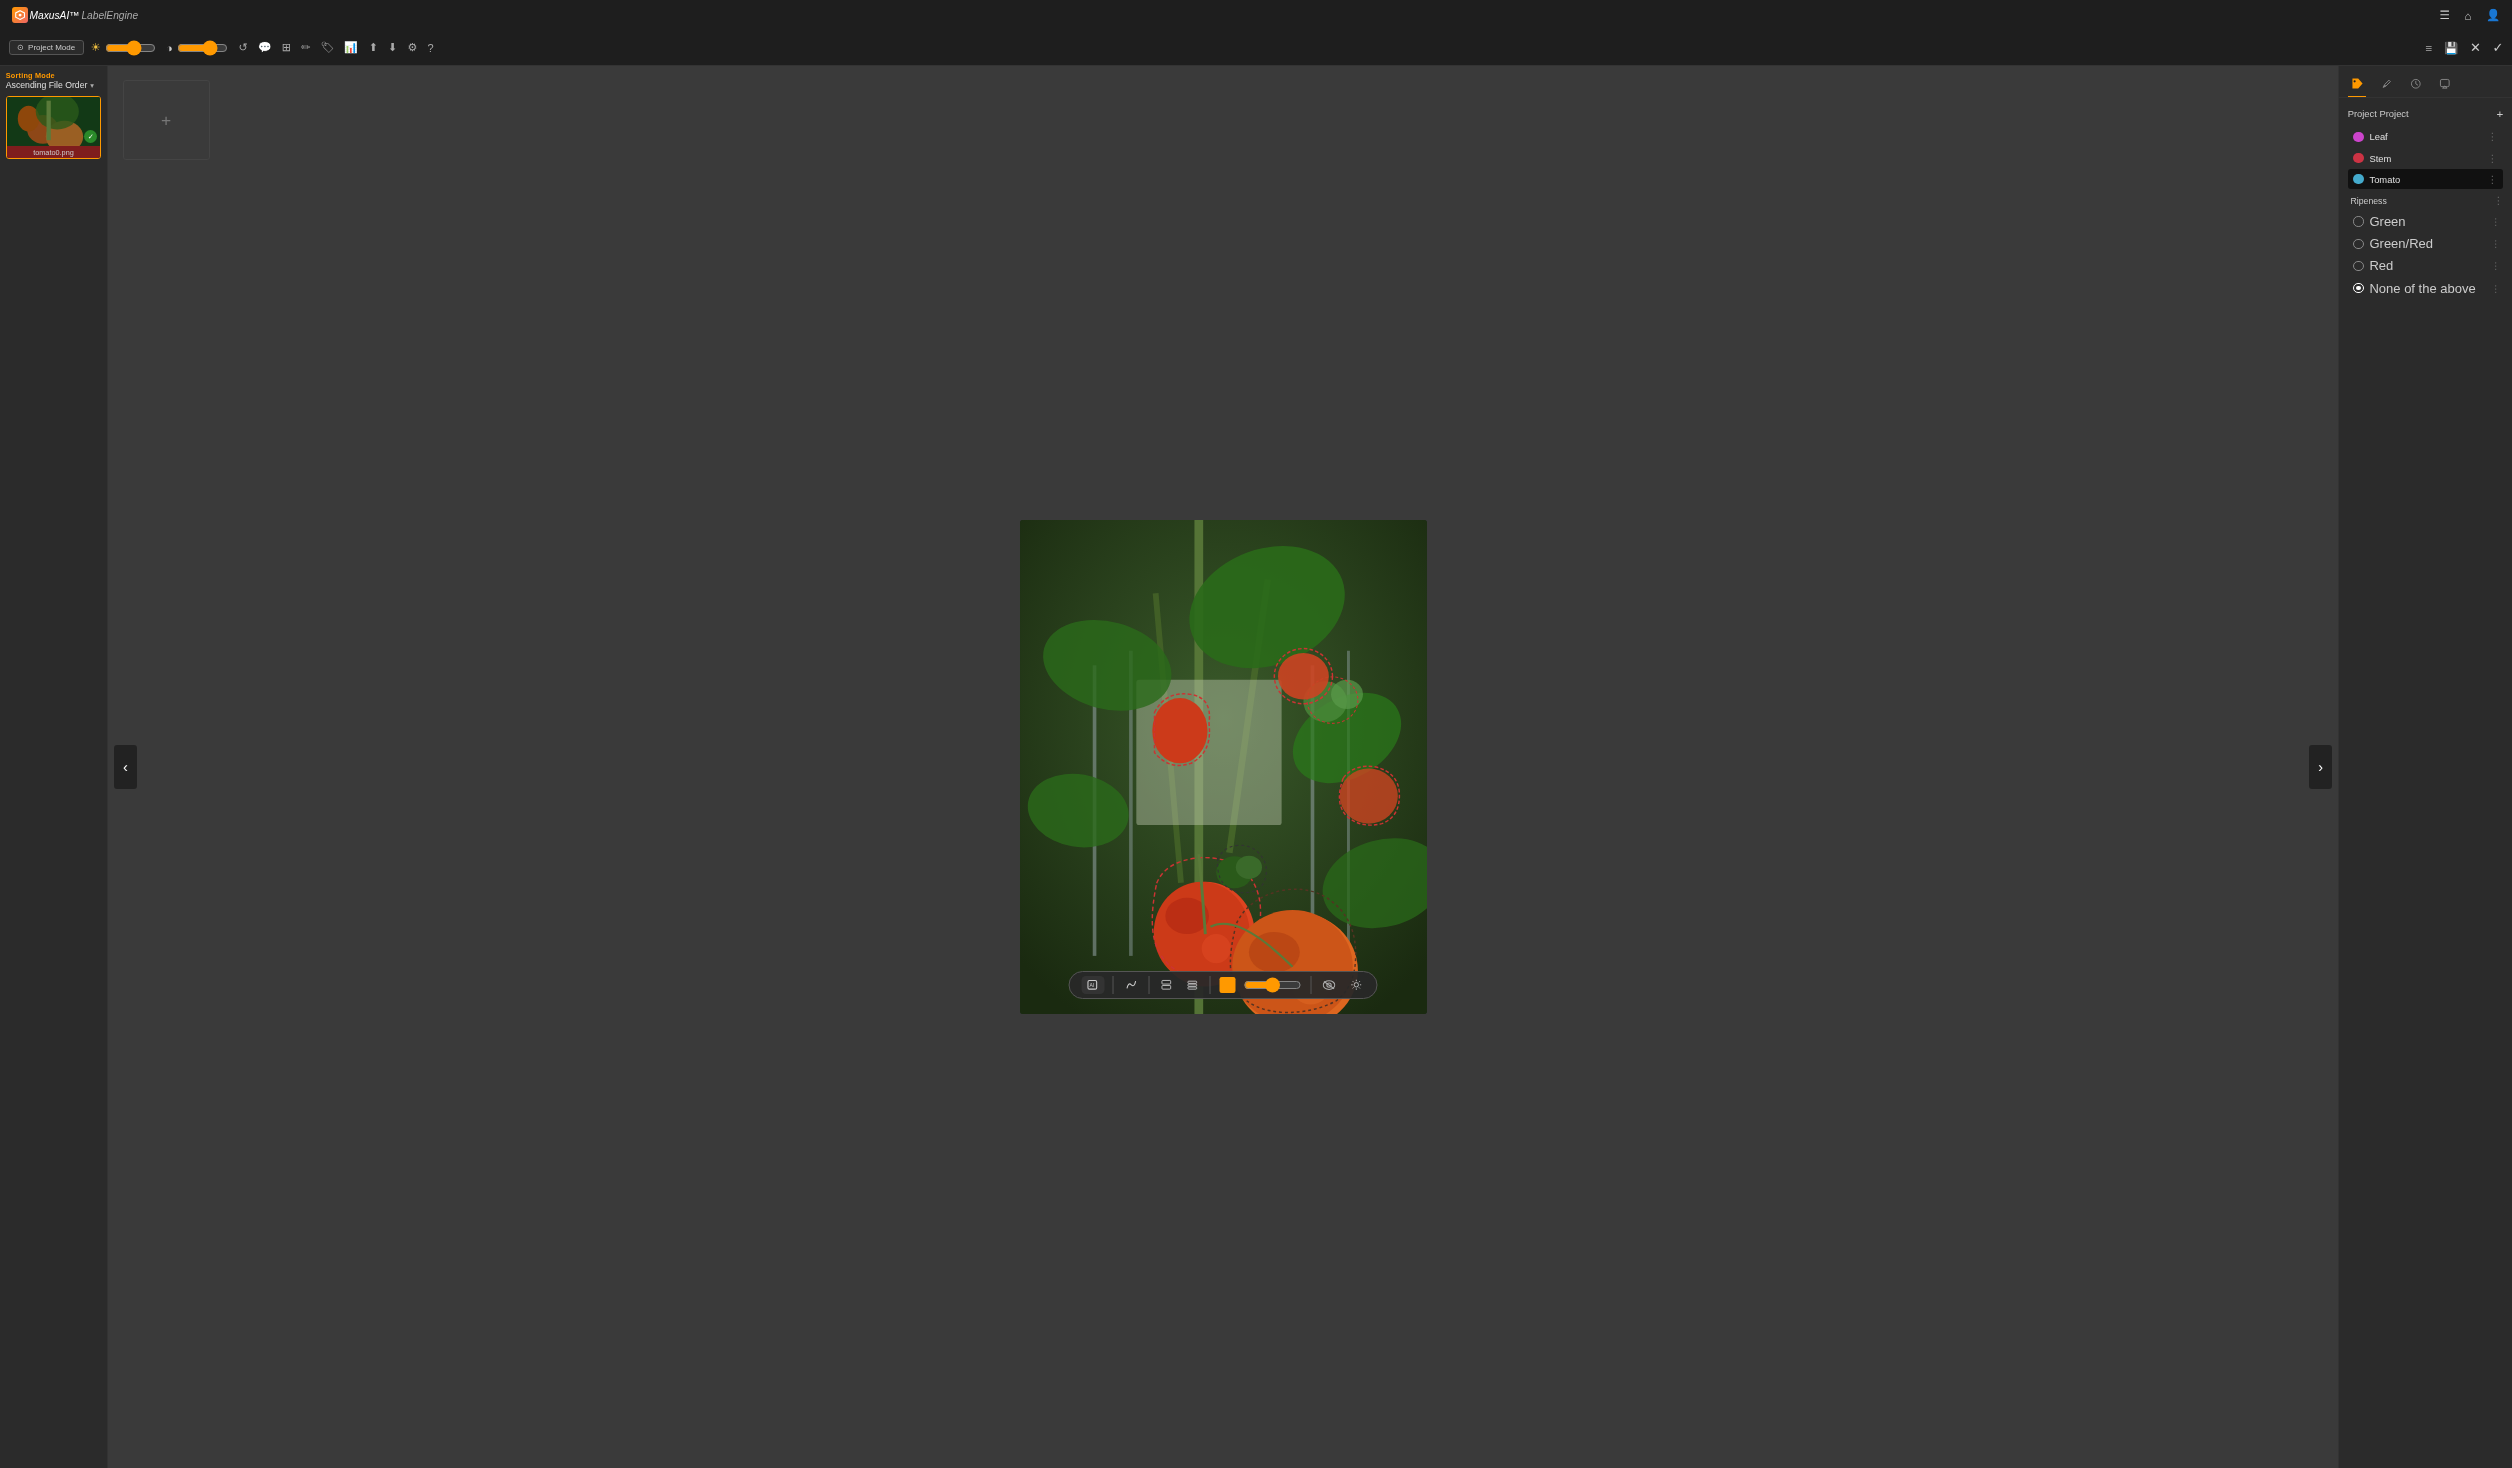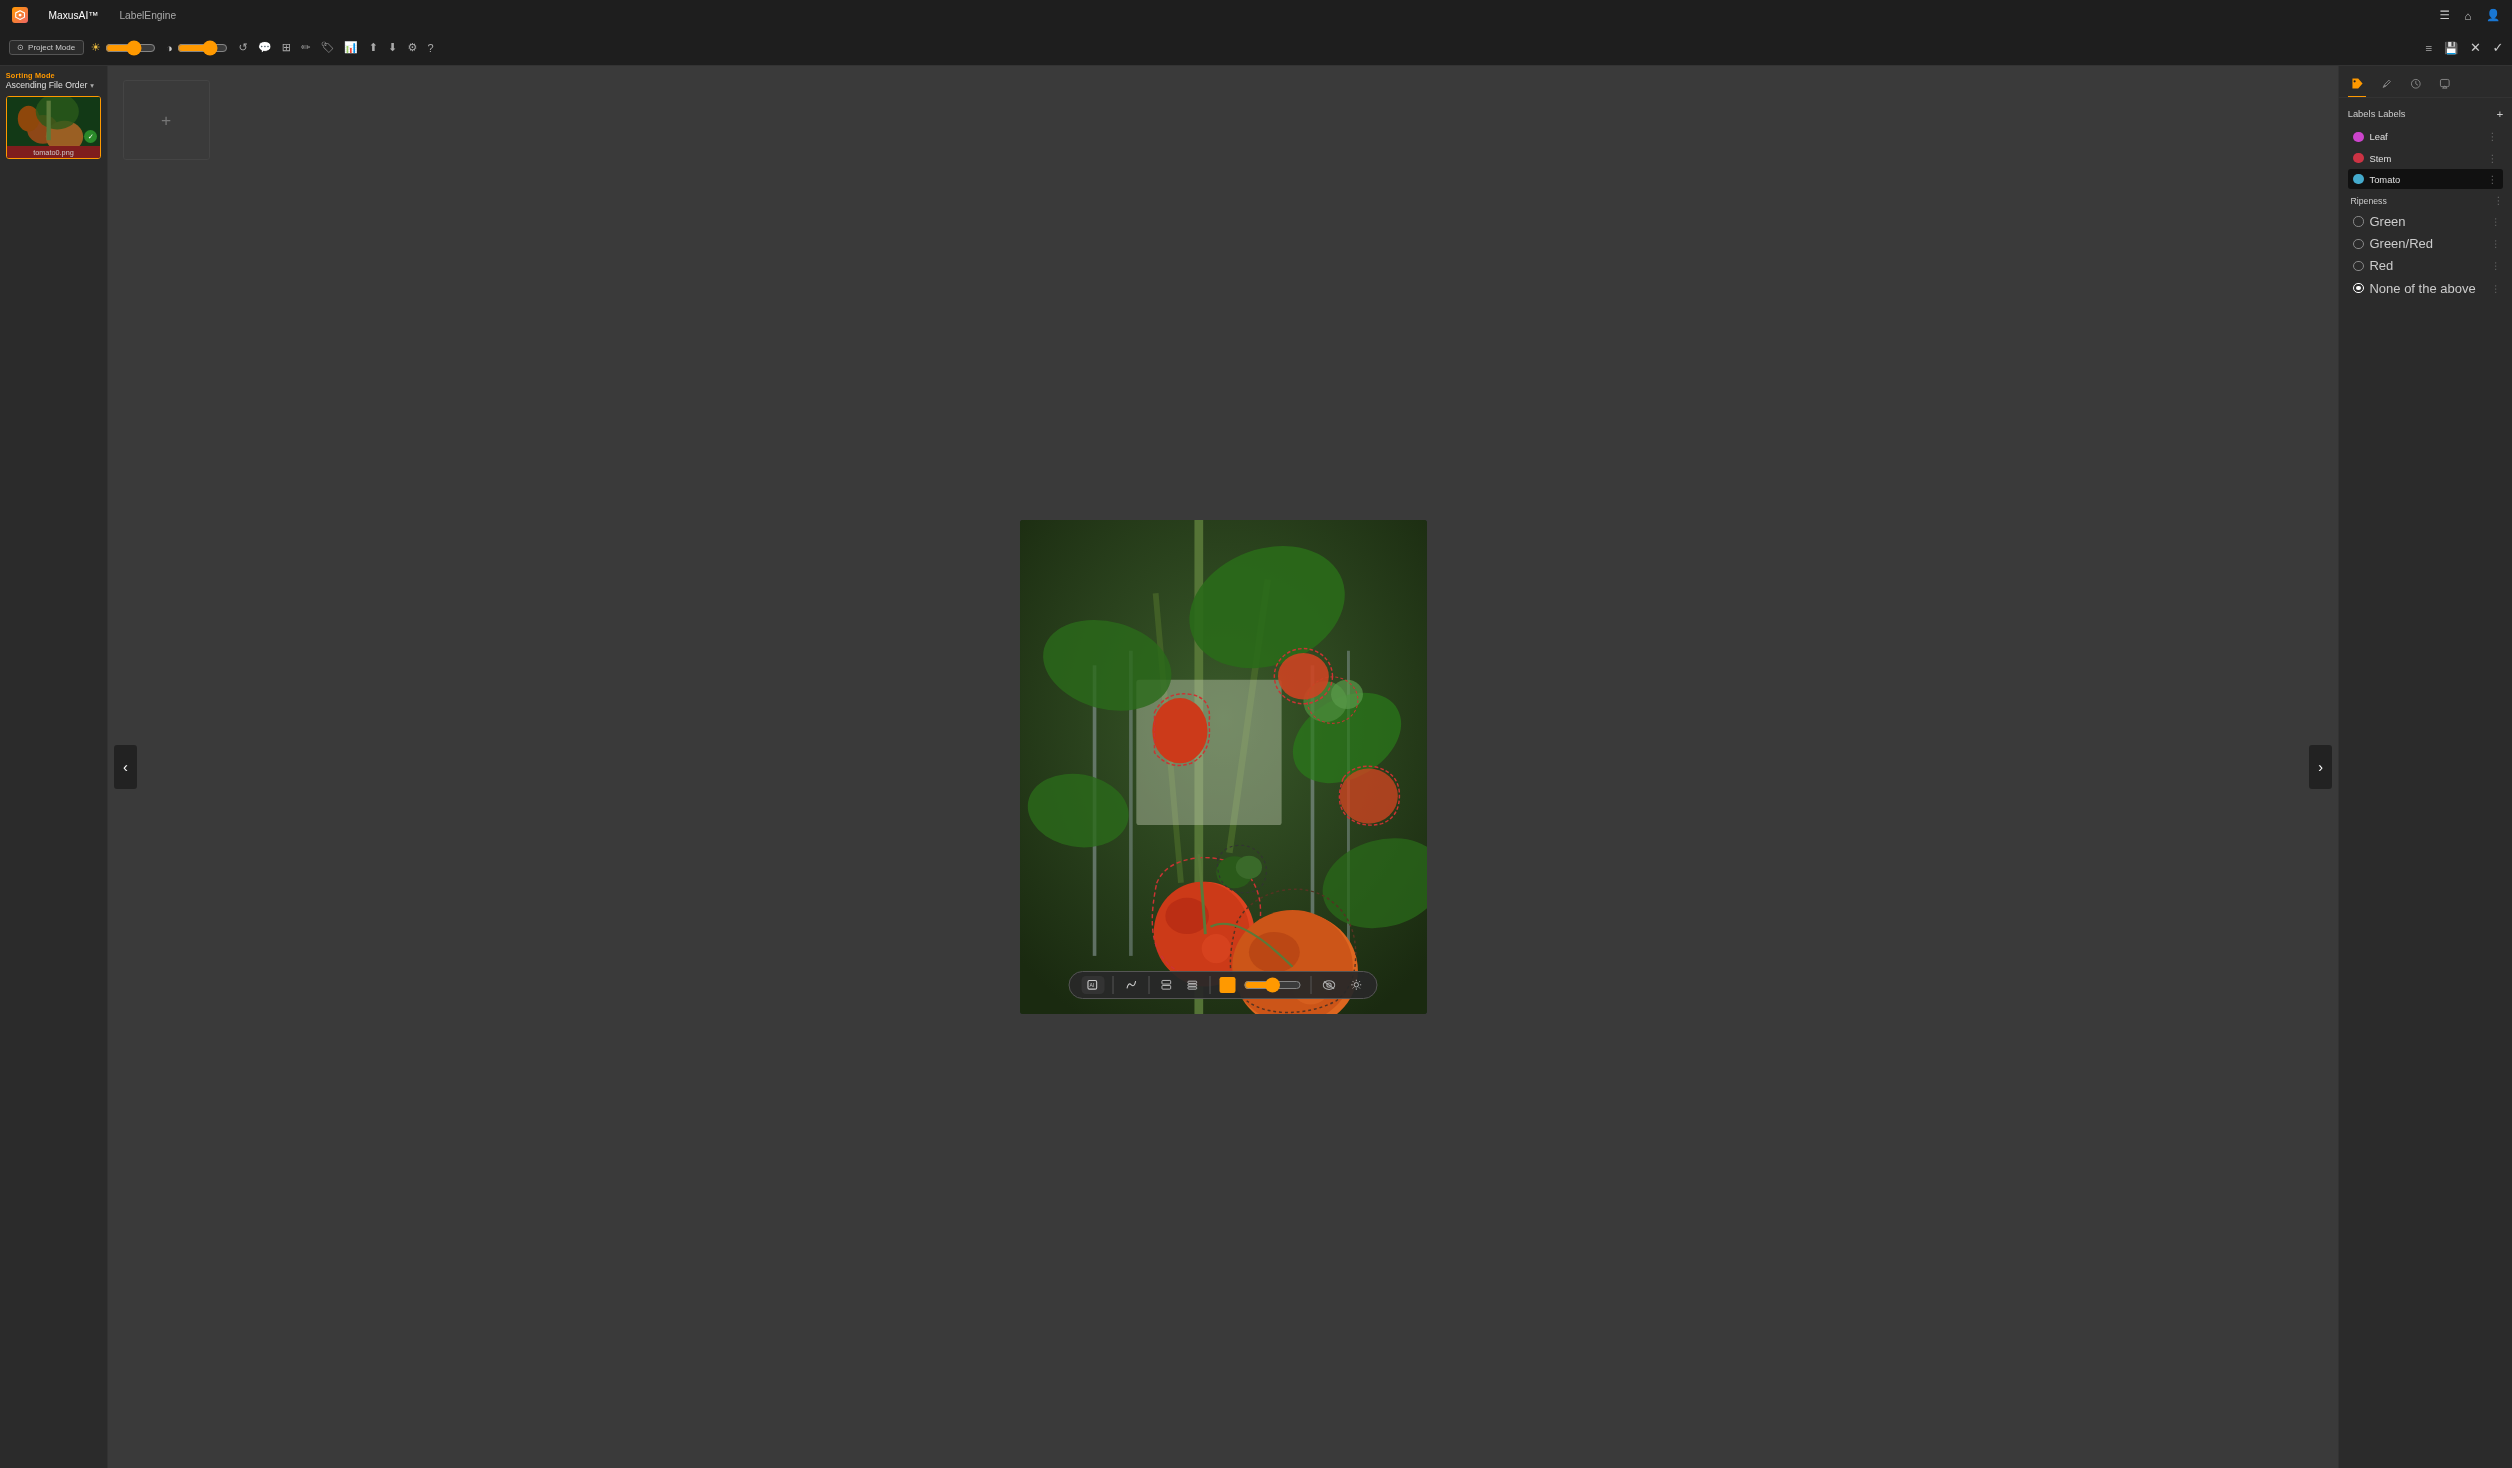--- a/index.html
+++ b/index.html
@@ -20,24 +20,25 @@
       height: 30.5px;
       display: flex;
       align-items: center;
       padding: 0 11.6px;
       gap: 7.3px;
       flex-shrink: 0;
     }
     .top-nav .logo {
       display: flex;
       align-items: center;
-      gap: 21px;
+      gap: 2px;
       color: #fff;
       font-size: 10.2px;
       font-weight: 500;
+      font-style: italic;
     }
     .logo-icon {
       width: 16px;
       height: 16px;
       background: linear-gradient(135deg, #f90, #e66);
       border-radius: 2.9px;
       display: flex;
       align-items: center;
       justify-content: center;
       font-size: 7.3px;
@@ -719,21 +720,21 @@
       <div class="right-tab">
         <svg width="11.6" height="11.6" viewBox="0 0 16 16">
           <rect x="2" y="2" width="12" height="10" rx="2" fill="none" stroke="#888" stroke-width="1.3"></rect>
           <path d="M5,14 L8,11 L11,14 Z" fill="none" stroke="#888" stroke-width="1.3"></path>
         </svg>
       </div>
     </div>
 
     <div class="right-sidebar-content">
       <div class="section-header">
-        <span class="section-title">Labels Labels</span>
+        <span class="section-title">Project Project</span>
         <button class="add-label-btn">+</button>
       </div>
 
       <div class="label-item">
         <div class="label-left">
           <div class="label-dot" style="background:#cc44cc;"></div>
           <span class="label-name">Leaf</span>
         </div>
         <button class="label-menu-btn">⋮</button>
       </div>

